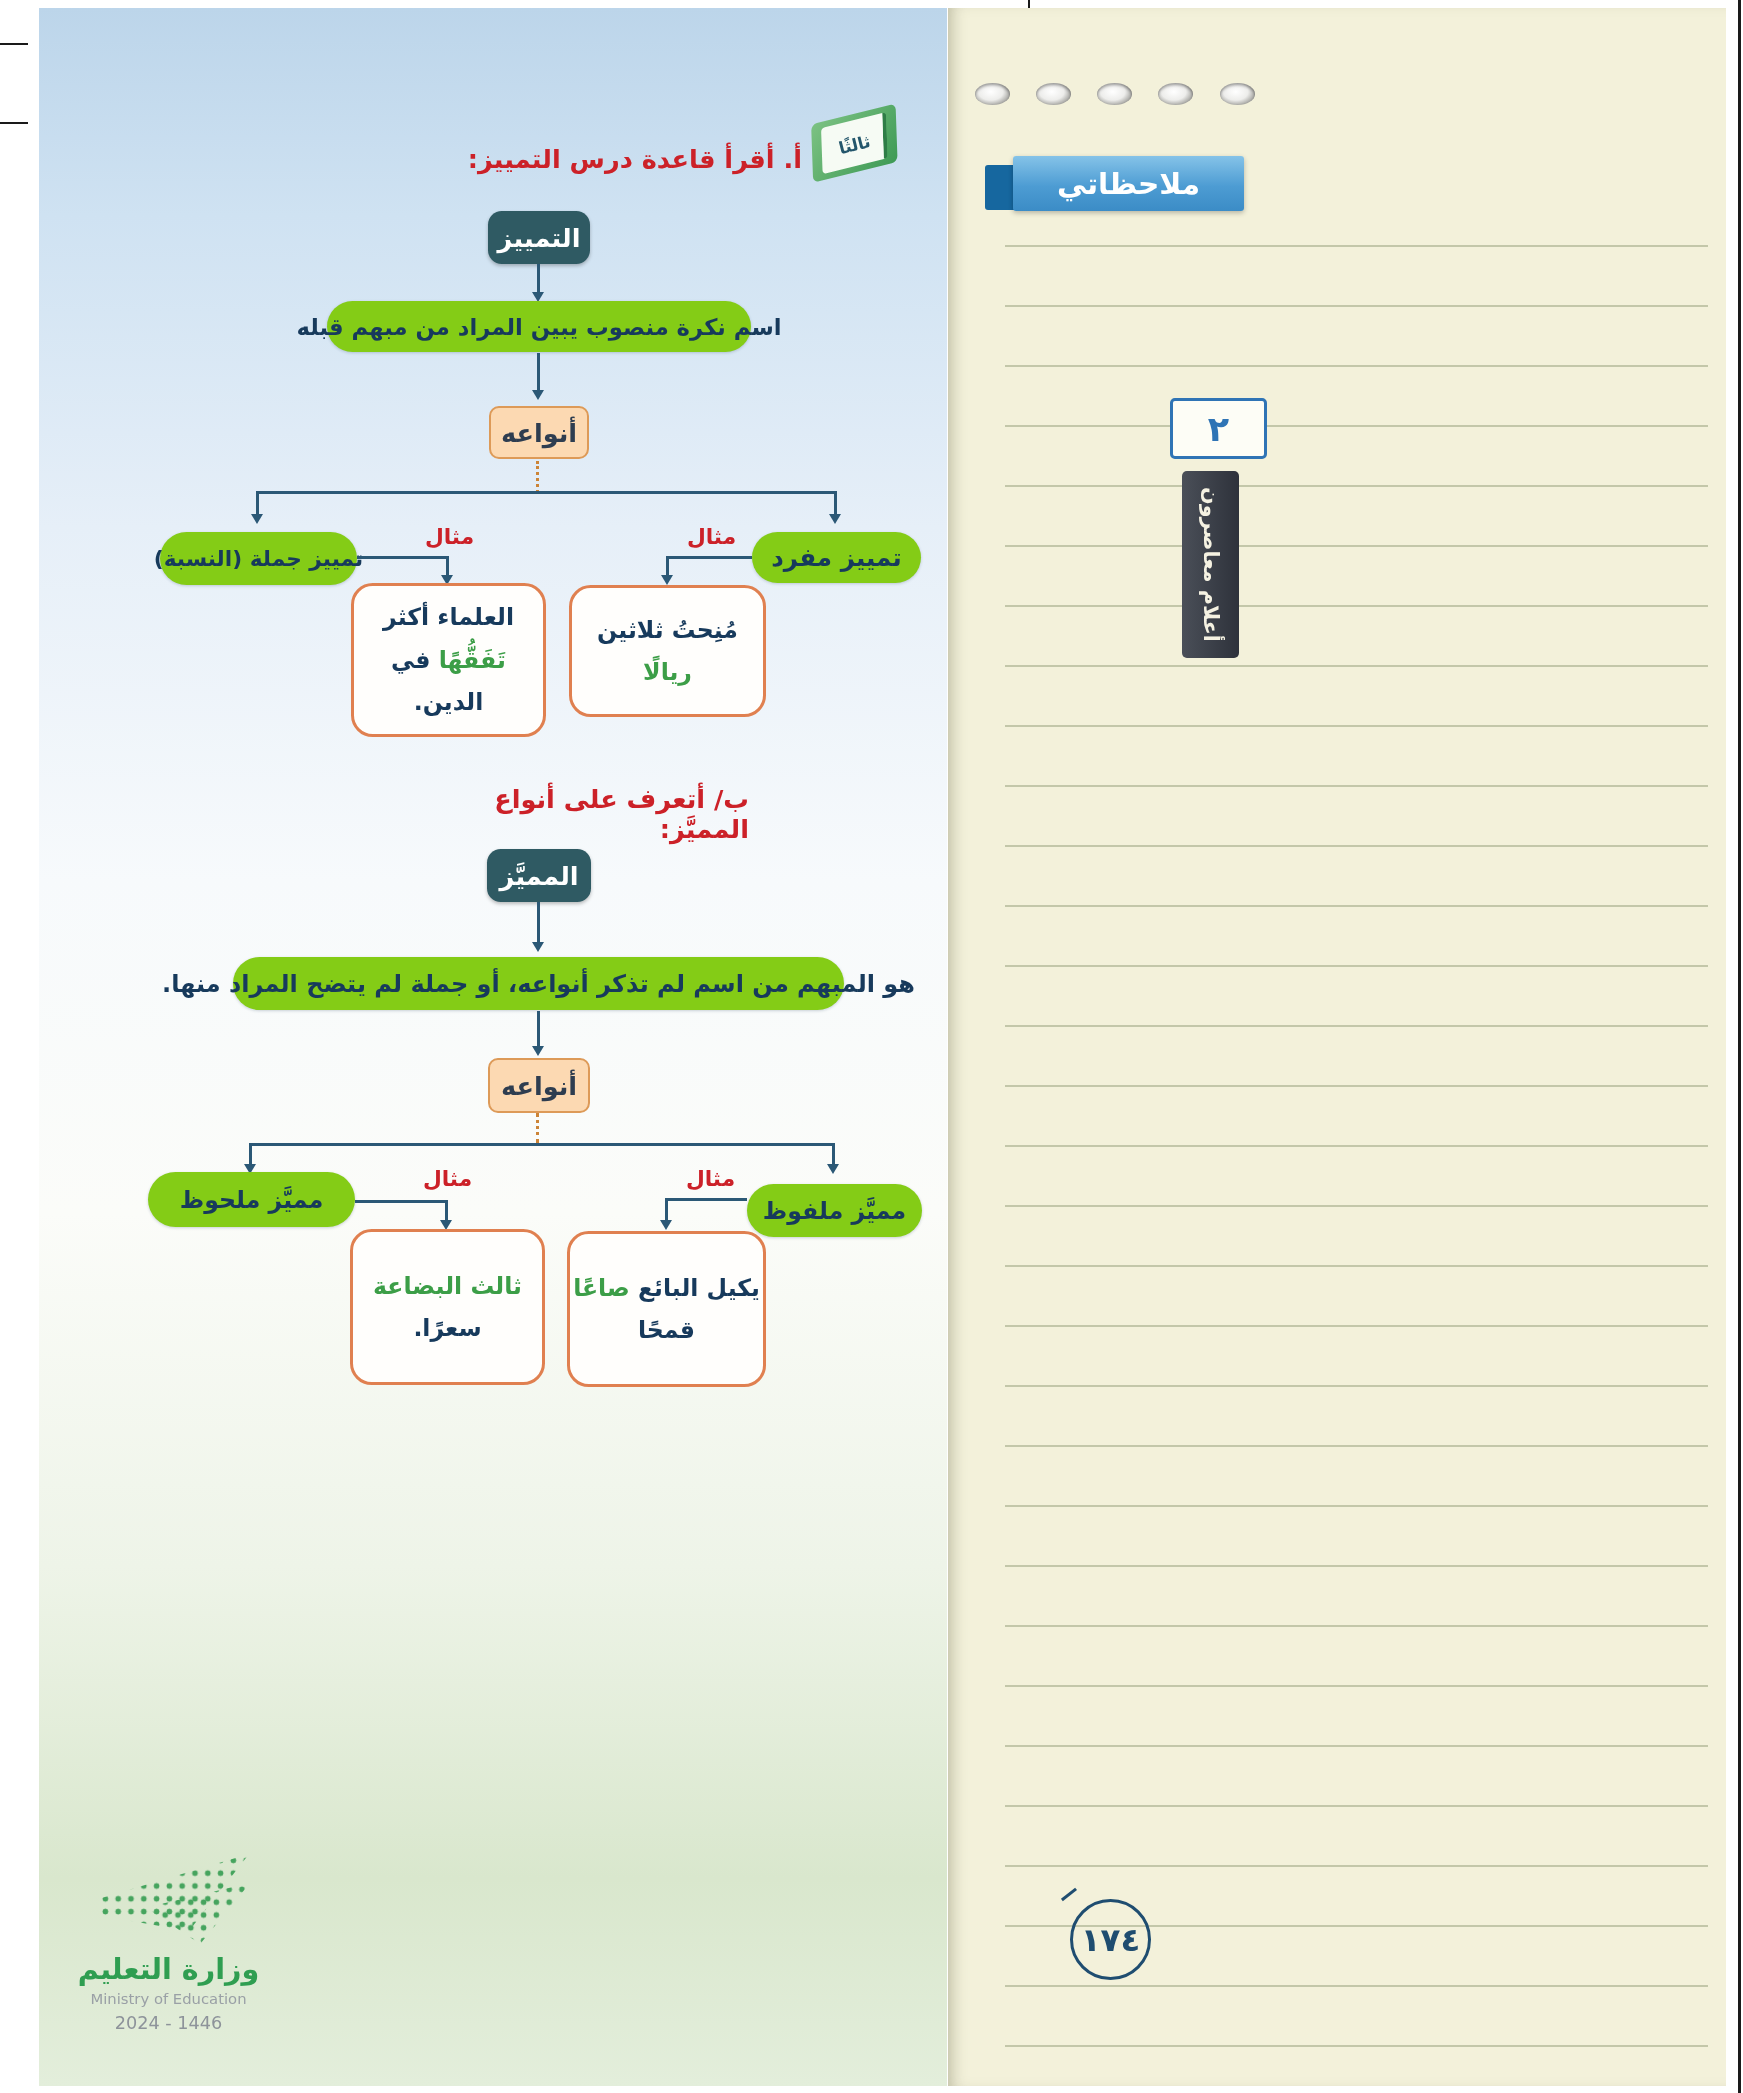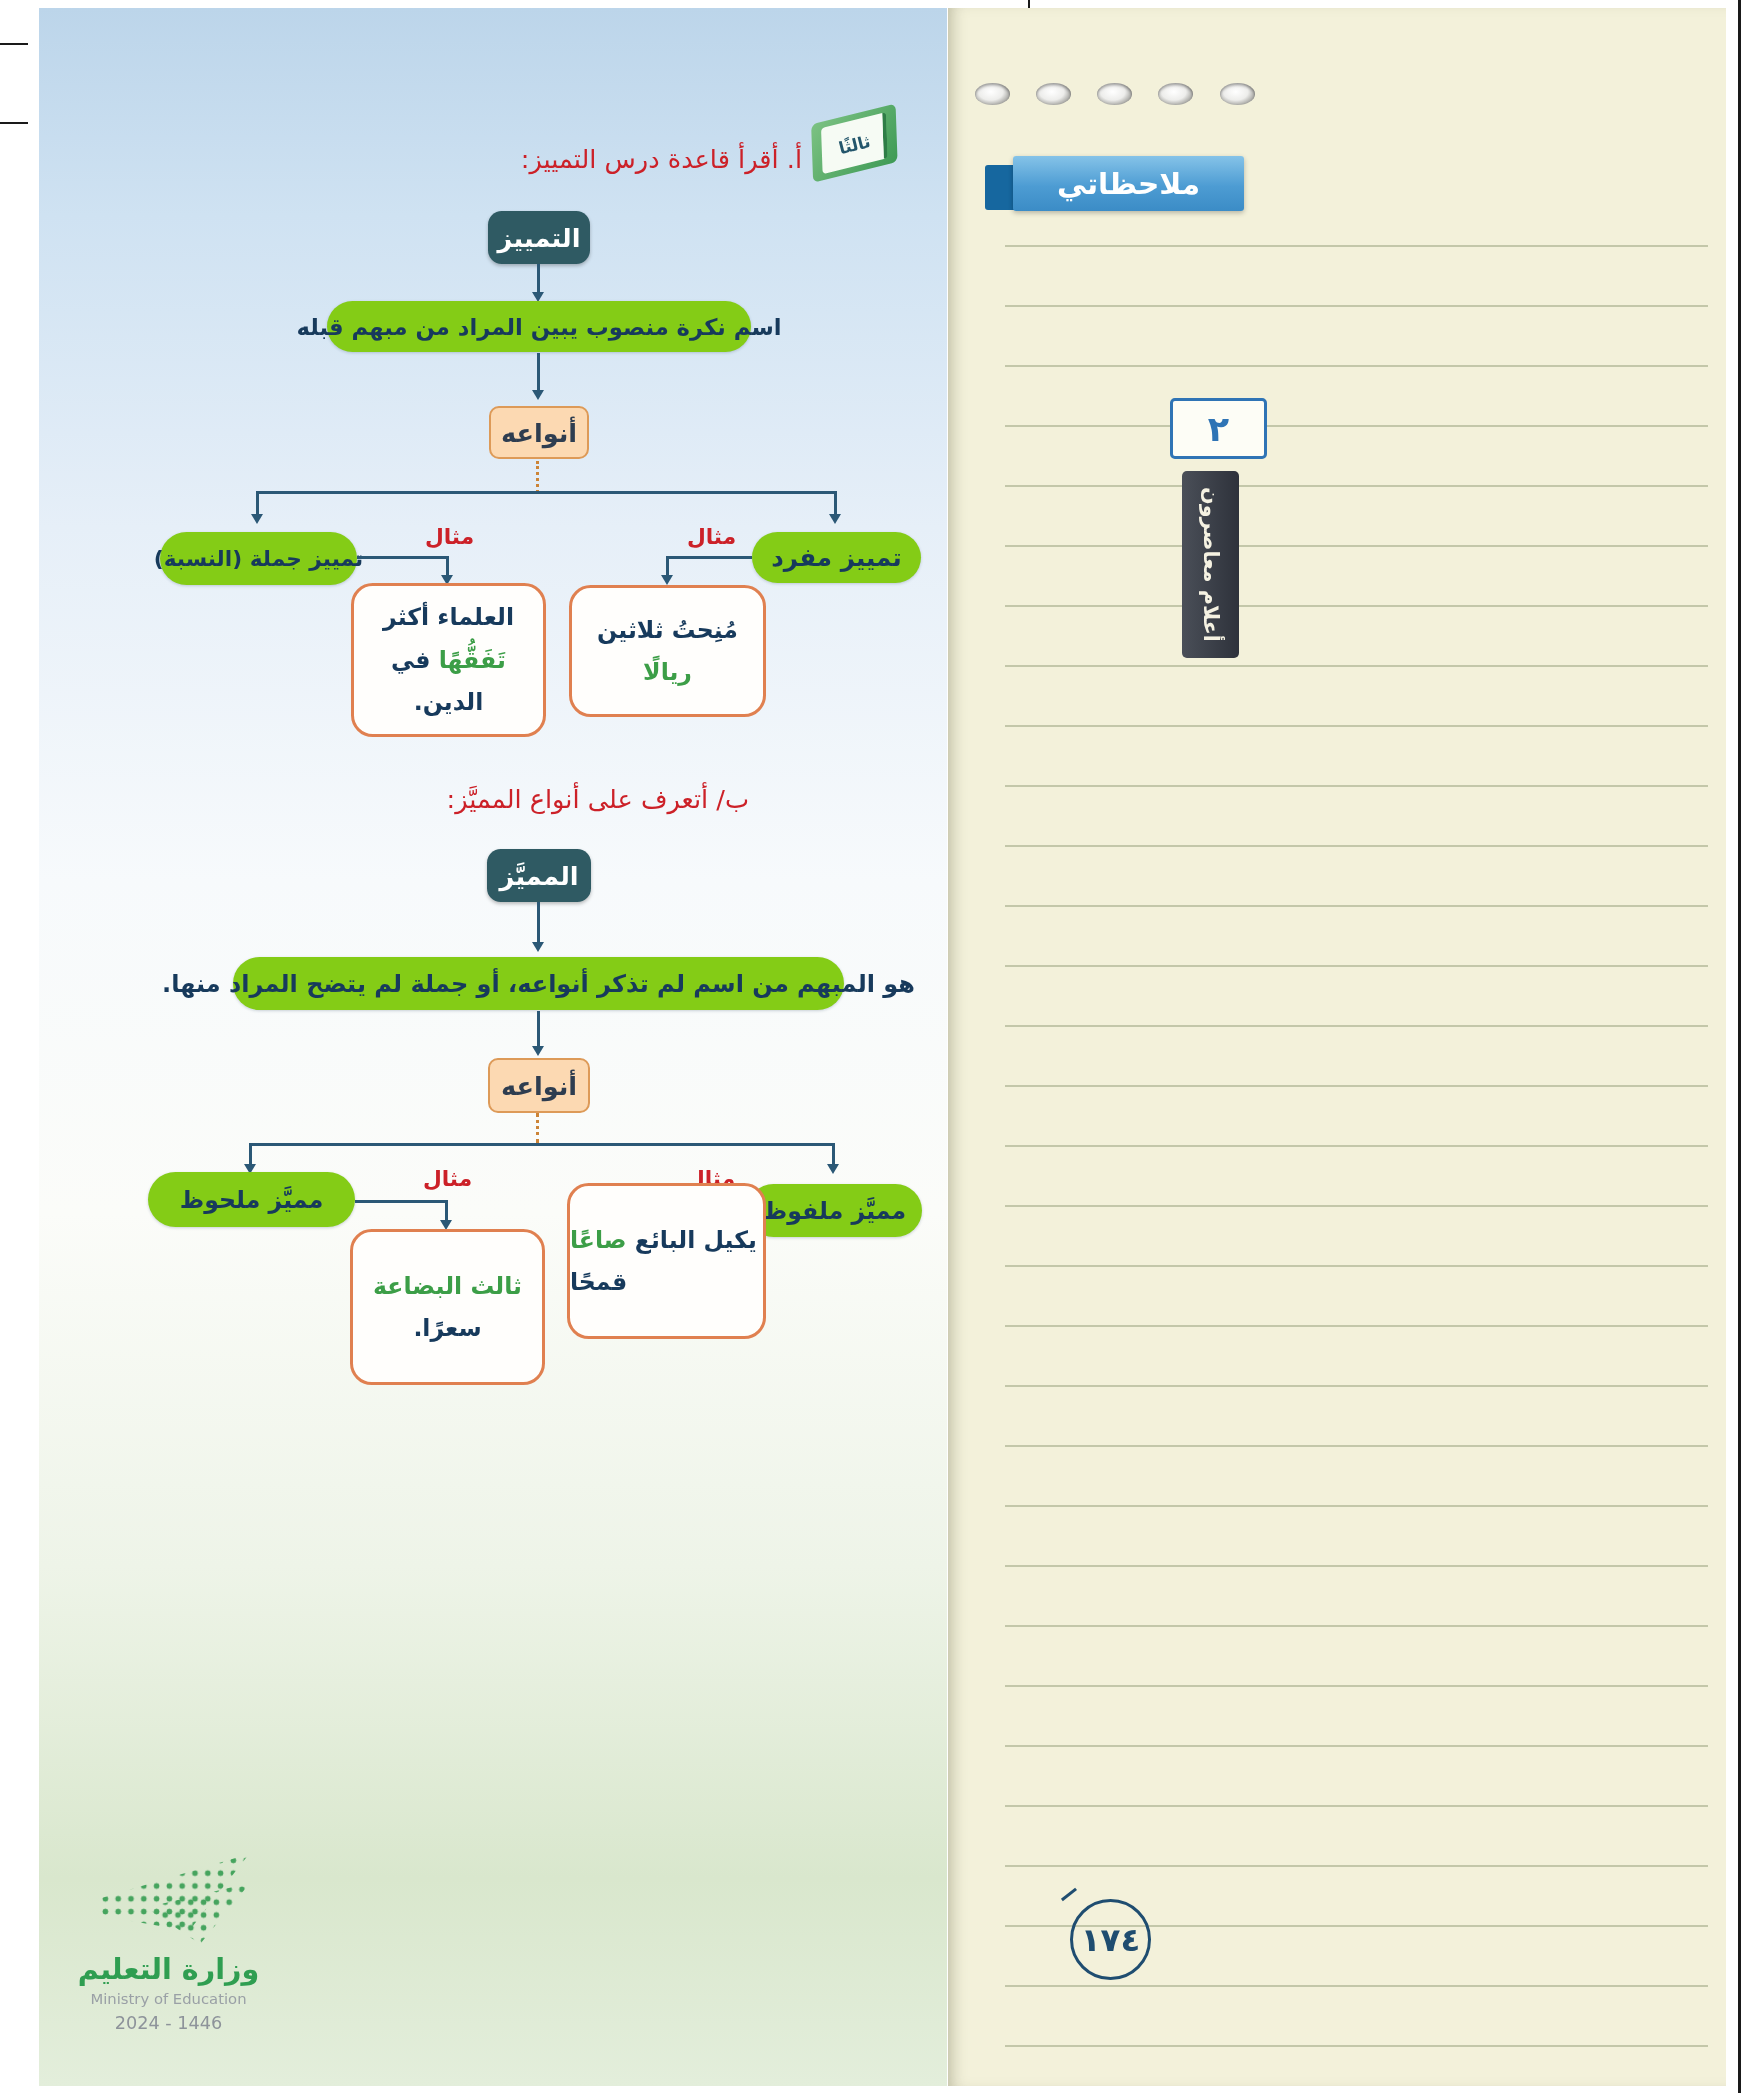--- a/index.html
+++ b/index.html
@@ -36,21 +36,21 @@
     box-shadow:0 2px 3.9px rgba(0,0,0,0.25); }
   .pill { background:#84cc16; border-radius:27.6px; color:#173a5c; font-weight:bold;
     display:flex; align-items:center; justify-content:center; white-space:nowrap;
     box-shadow:0 1px 3px rgba(30,60,90,0.22); direction:rtl; }
   .node-peach { background:#fcd9b2; border:2px solid #dd9a58; border-radius:9.9px; color:#2e3d50;
     font-weight:bold; display:flex; align-items:center; justify-content:center; font-size:25.6px; direction:rtl; }
   .example-box { background:#fffefc; border:3px solid #e08050; border-radius:21.7px;
     display:flex; flex-direction:column; align-items:center; justify-content:center;
     direction:rtl; font-weight:bold; font-size:23.6px; color:#173a5c; line-height:1.8; text-align:center; }
   .green { color:#3c9e47; }
-  .red-heading { color:#cc2128; font-weight:normal; font-size:25.6px; direction:rtl; }
+  .red-heading { color:#cc2128; font-weight:bold; font-size:25.6px; direction:rtl; }
   .example-tag { position:absolute; color:#cc2128; font-weight:bold; font-size:21.7px; text-align:center; direction:rtl; }
 
   .line { position:absolute; background:#2b5876; }
   .arrow { position:absolute; width:0; height:0; border-left:6.9px solid transparent;
     border-right:6.9px solid transparent; border-top:10.8px solid #2b5876; }
   .dotted-v { position:absolute; width:0; border-left:3.9px dotted #cc8437; }
 
   .book-icon { transform: rotate(-14deg); }
   .book-back { position:absolute; left:3.9px; top:7.9px; width:87px; height:57px;
     background:linear-gradient(135deg,#7cc283,#3e9a55); border-radius:5.9px; transform:skewX(-12deg); }
@@ -168,21 +168,21 @@
   <div class="line" style="left:249px; top:1143px; width:3px; height:23.6px;"></div>
   <div class="arrow" style="left:244px; top:1164px;"></div>
   <div class="line" style="left:832px; top:1143px; width:3px; height:23.6px;"></div>
   <div class="arrow" style="left:827px; top:1164px;"></div>
 
   <div class="abs pill" style="left:747px; top:1172px; width:175px; height:53px; font-size:23.6px;margin-top:12px;">مميَّز ملفوظ</div>
   <div class="example-tag" style="left:675px; top:1166px; width:71px;">مثال</div>
   <div class="line" style="left:667px; top:1198px; width:80px; height:3px;"></div>
   <div class="line" style="left:665px; top:1198px; width:3px; height:23.6px;"></div>
   <div class="arrow" style="left:660px; top:1220px;"></div>
-  <div class="abs example-box" style="left:567px; top:1183px; width:199px; height:156px;align-items:flex-end;">
+  <div class="abs example-box" style="left:567px; top:1231px; width:199px; height:156px;">
     <div>
       <span>يكيل البائع</span>
       <span class="green">صاعًا</span>
     </div>
     <div>
       <span>قمحًا</span>
     </div>
   </div>
 
   <div class="abs pill" style="left:148px; top:1172px; width:207px; height:55px; font-size:23.6px;">مميَّز ملحوظ</div>

